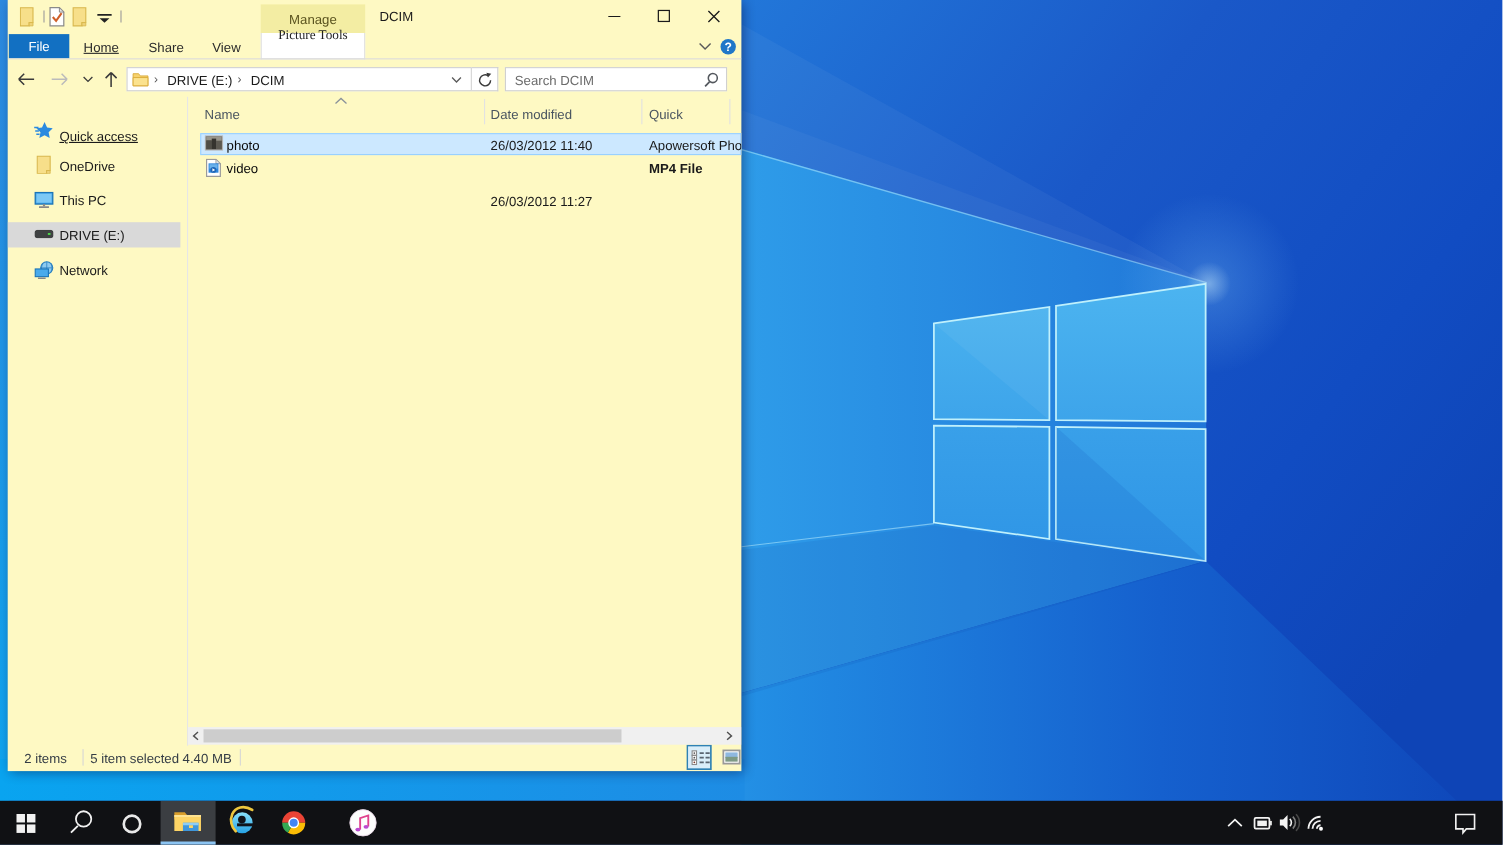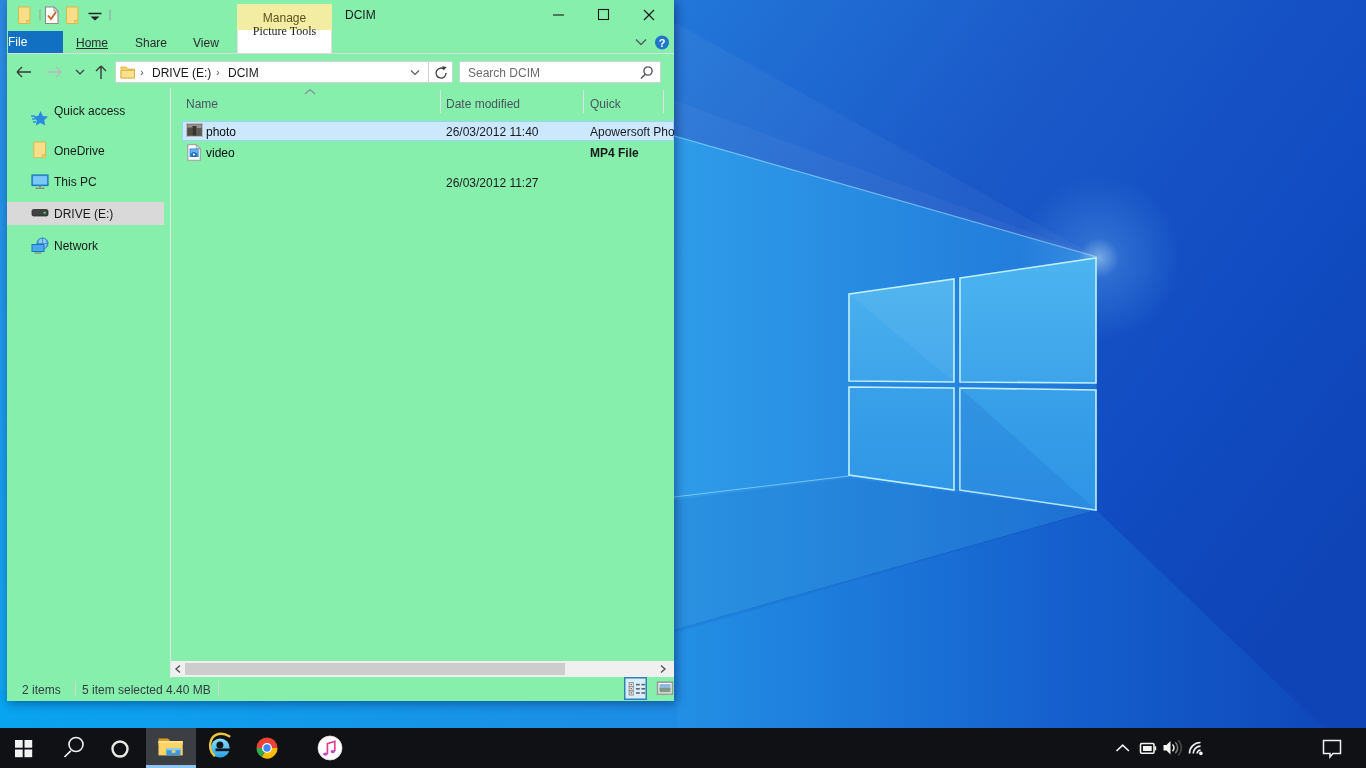--- a/index.html
+++ b/index.html
@@ -1,18 +1,18 @@
 <!DOCTYPE html>
 <html><head>
 <meta charset="utf-8">
 <style>
   * { margin:0; padding:0; box-sizing:border-box; }
   html,body { width:1366px; height:768px; overflow:hidden; font-family:"Liberation Sans", sans-serif; }
   #desk { position:absolute; left:0; top:0; width:1366px; height:768px; }
-  #win { position:absolute; left:7px; top:0; width:667px; height:701px; background:#86efac;
+  #win { position:absolute; left:7px; top:0; width:667px; height:701px; background:#fef9c3;
          box-shadow:2px 2px 10px rgba(0,10,60,0.45); font-size:12px; overflow:hidden; color:#1a1a1a; }
   .abs { position:absolute; }
   .txt { position:absolute; white-space:nowrap; }
   #taskbar { position:absolute; left:0; top:728px; width:1366px; height:40px; background:#101114; }
 </style>
 </head>
 <body>
 <svg id="desk" width="1366" height="768" viewBox="0 0 1366 768">
  <defs>
   <linearGradient id="bg" x1="674" y1="0" x2="1366" y2="520" gradientUnits="userSpaceOnUse">
@@ -103,21 +103,21 @@
   <div class="txt" style="left:230px;top:11px;width:95px;text-align:center;color:#5a531f;">Manage</div>
   <div class="abs" style="left:230px;top:30px;width:95px;height:24px;background:#fff;border:1px solid #e0e0e0;border-top:none;"></div>
   <div class="txt" style="left:230px;top:24px;width:95px;text-align:center;color:#1f1f1f;font-family:Liberation Serif, serif;">Picture Tools</div>
   <div class="txt" style="left:338px;top:8px;color:#1a1a1a;">DCIM</div>
   <svg class="abs" style="left:539px;top:5px" width="120" height="20" viewBox="0 0 120 20">
     <line x1="7" y1="10" x2="18" y2="10" stroke="#1a1a1a" stroke-width="1.1"></line>
     <rect x="52.5" y="4.5" width="10" height="10" fill="none" stroke="#1a1a1a" stroke-width="1.1"></rect>
     <path d="M98,5 l10,10 M108,5 l-10,10" stroke="#1a1a1a" stroke-width="1.2"></path>
   </svg>
 
-  <div class="abs" style="left:1px;top:31px;width:55px;height:22px;background:#1270c2;color:#fff;text-align:left;line-height:22px;">File</div>
+  <div class="abs" style="left:1px;top:31px;width:55px;height:22px;background:#1270c2;color:#fff;text-align:center;line-height:22px;">File</div>
   <div class="txt" style="left:69px;top:36px;color:#2b2b2b;text-decoration:underline;">Home</div>
   <div class="txt" style="left:128px;top:36px;color:#2b2b2b;">Share</div>
   <div class="txt" style="left:186px;top:36px;color:#2b2b2b;">View</div>
   <div class="abs" style="left:0;top:53px;width:667px;height:1px;background:#dcdcdc;"></div>
   <svg class="abs" style="left:627px;top:35px" width="45" height="16" viewBox="0 0 45 16">
     <path d="M2,4.5 l5,5 5,-5" fill="none" stroke="#5a5a5a" stroke-width="1.3"></path>
     <circle cx="28" cy="7.5" r="7" fill="#2077c8"></circle>
     <text x="28" y="11.5" text-anchor="middle" font-size="11" font-weight="bold" fill="#fff" font-family="Liberation Sans">?</text>
   </svg>
 
@@ -152,21 +152,21 @@
   </svg>
 
   <div class="abs" style="left:163px;top:88px;width:1px;height:590px;background:#e6e6e6;"></div>
   <div class="abs" style="left:0px;top:202px;width:157px;height:23px;background:#d9d9d9;"></div>
   <svg class="abs" style="left:24px;top:110px" width="17" height="17" viewBox="0 0 17 17">
     <polygon points="9.5,1 11.8,6 17,6.6 13.2,10.2 14.2,15.5 9.5,12.9 4.8,15.5 5.8,10.2 2,6.6 7.2,6" fill="#2a8ae0"></polygon>
     <line x1="0" y1="6" x2="4" y2="6" stroke="#2a8ae0" stroke-width="1.4"></line>
     <line x1="1" y1="9" x2="4.4" y2="9" stroke="#2a8ae0" stroke-width="1.4"></line>
     <line x1="2" y1="12" x2="5" y2="12" stroke="#2a8ae0" stroke-width="1.4"></line>
   </svg>
-  <div class="txt" style="left:47px;top:104px;">Quick access</div>
+  <div class="txt" style="left:47px;top:117px;text-decoration:underline;">Quick access</div>
   <svg class="abs" style="left:26px;top:141px" width="15" height="17" viewBox="0 0 15 17">
     <path d="M0.8,1 h11.8 v13 h-3.2 v2.8 h-8.6 z" fill="#f7df8a" stroke="#d8b74c" stroke-width="1"></path>
     <path d="M9.4,14 h3.2 v2.8 h-3.2 z" fill="#eed27a" stroke="#d8b74c" stroke-width="0.8"></path>
   </svg>
   <div class="txt" style="left:47px;top:144px;">OneDrive</div>
   <svg class="abs" style="left:24px;top:174px" width="18" height="16" viewBox="0 0 18 16">
     <rect x="1" y="1" width="16" height="10.5" fill="#49aaec" stroke="#1b74b8" stroke-width="1.2"></rect>
     <rect x="2.2" y="2.2" width="13.6" height="8" fill="#7cc8f5"></rect>
     <line x1="9" y1="11.5" x2="9" y2="13.5" stroke="#888" stroke-width="2"></line>
     <line x1="4.5" y1="14.3" x2="13.5" y2="14.3" stroke="#888" stroke-width="1.4"></line>

